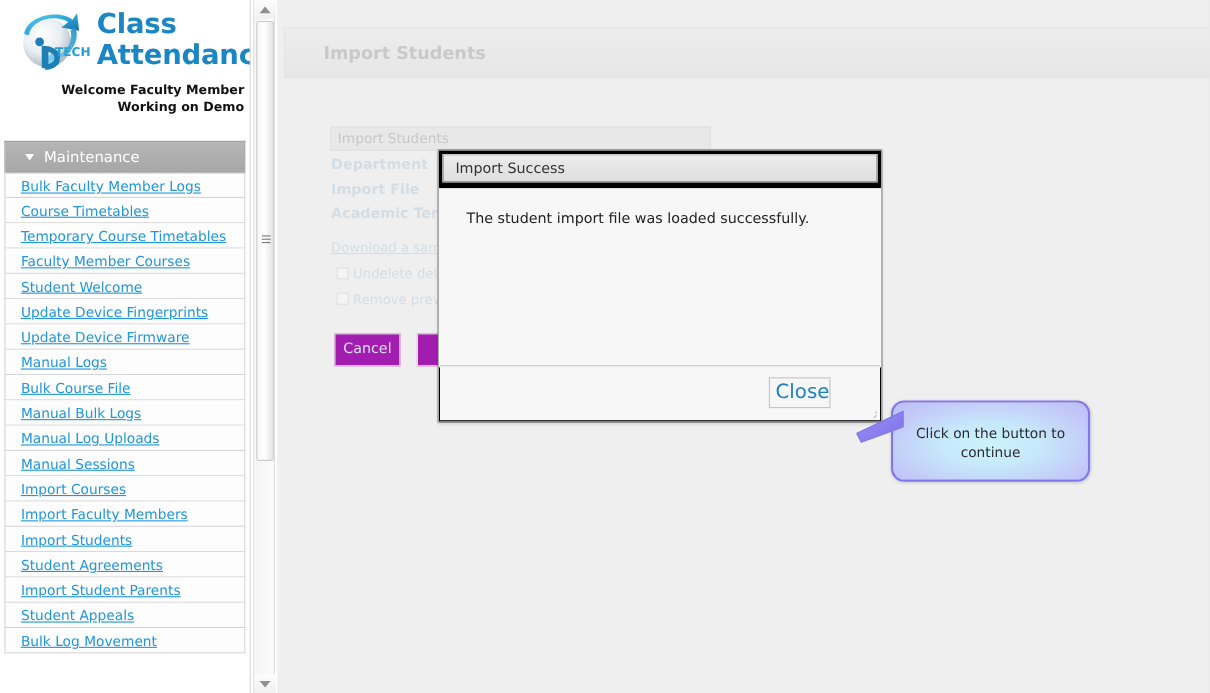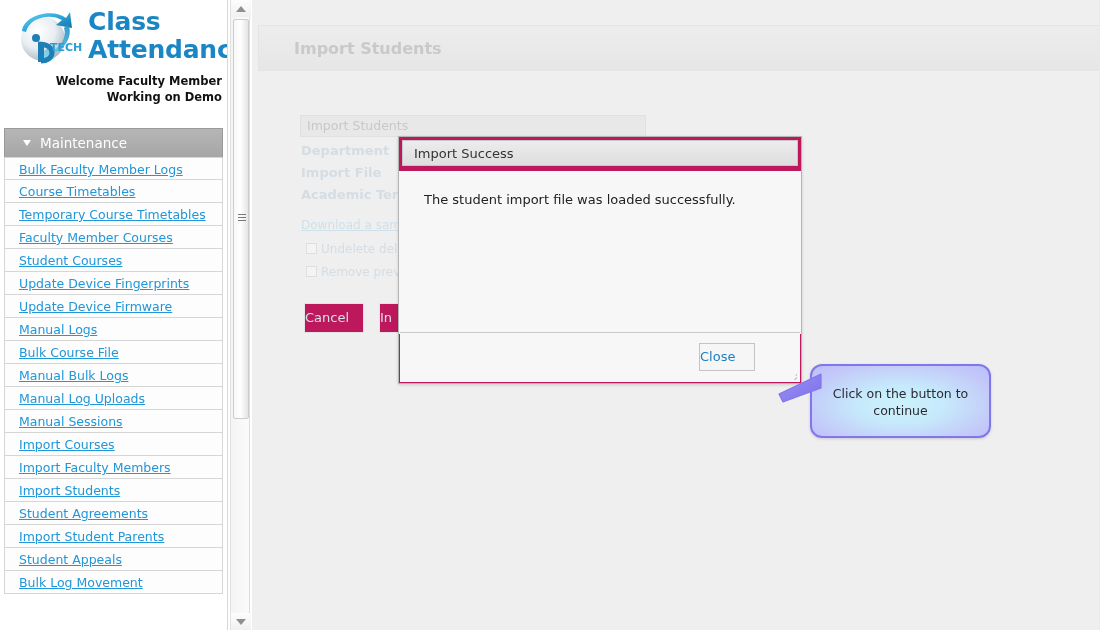--- a/index.html
+++ b/index.html
@@ -233,33 +233,33 @@
     width: 11px; height: 11px;
     border: 1px solid #dedede;
     background: #f4f4f4;
     vertical-align: -1px;
     margin-right: 4px;
   }
   #form-ghost .fg-btn {
     position: absolute;
     height: 30px;
     line-height: 28px;
-    text-align: left;
-    background: #be185d;
+    text-align: center;
+    background: #a21caf;
     border: 1px solid #e3e3e3;
     color: #d3e1ec;
     font-size: 13px;
   }
 
   
   #dialog {
     position: absolute;
     left: 398px; top: 136px;
     width: 404px; height: 248px;
-    background: #be185d;
+    background: #000000;
     border: 1px solid #b5b5b5;
     box-shadow: 0 1px 3px rgba(0,0,0,0.14);
   }
   #dialog-titlebar {
     position: absolute;
     left: 3px; top: 3px;
     right: 3px;
     height: 26px;
     background: linear-gradient(#ececec,#dedede);
     border: 1px solid #c6c6c6;
@@ -289,25 +289,25 @@
     bottom: 1px;
     height: 50px;
     border-top: 1px solid #c9c9c9;
     background: #f7f7f7;
   }
   #close-button {
     position: absolute;
     right: 45px; top: 10px;
     width: 56px; height: 28px;
     line-height: 26px;
-    text-align: left;
+    text-align: right;
     background: #f6f6f6;
     border: 1px solid #c4c4c4;
     color: #1b7fc4;
-    font-size: 13px;
+    font-size: 18px;
     cursor: pointer;
   }
   #resize-grip {
     position: absolute;
     right: 3px; bottom: 2px;
     width: 14px; height: 14px;
     overflow: hidden;
   }
   #resize-grip b {
     position: absolute;
@@ -401,21 +401,21 @@
     <div class="nav-section expanded">
       <i class="tri down"></i>
       <span>Maintenance</span>
     </div>
 
     <ul class="nav-list" id="nav-list">
         <li class="nav-item"><a>Bulk Faculty Member Logs</a></li>
         <li class="nav-item"><a>Course Timetables</a></li>
         <li class="nav-item"><a>Temporary Course Timetables</a></li>
         <li class="nav-item"><a>Faculty Member Courses</a></li>
-        <li class="nav-item"><a>Student Courses</a></li>
+        <li class="nav-item"><a>Student Welcome</a></li>
         <li class="nav-item"><a>Update Device Fingerprints</a></li>
         <li class="nav-item"><a>Update Device Firmware</a></li>
         <li class="nav-item"><a>Manual Logs</a></li>
         <li class="nav-item"><a>Bulk Course File</a></li>
         <li class="nav-item"><a>Manual Bulk Logs</a></li>
         <li class="nav-item"><a>Manual Log Uploads</a></li>
         <li class="nav-item"><a>Manual Sessions</a></li>
         <li class="nav-item"><a>Import Courses</a></li>
         <li class="nav-item"><a>Import Faculty Members</a></li>
         <li class="nav-item"><a>Import Students</a></li>

